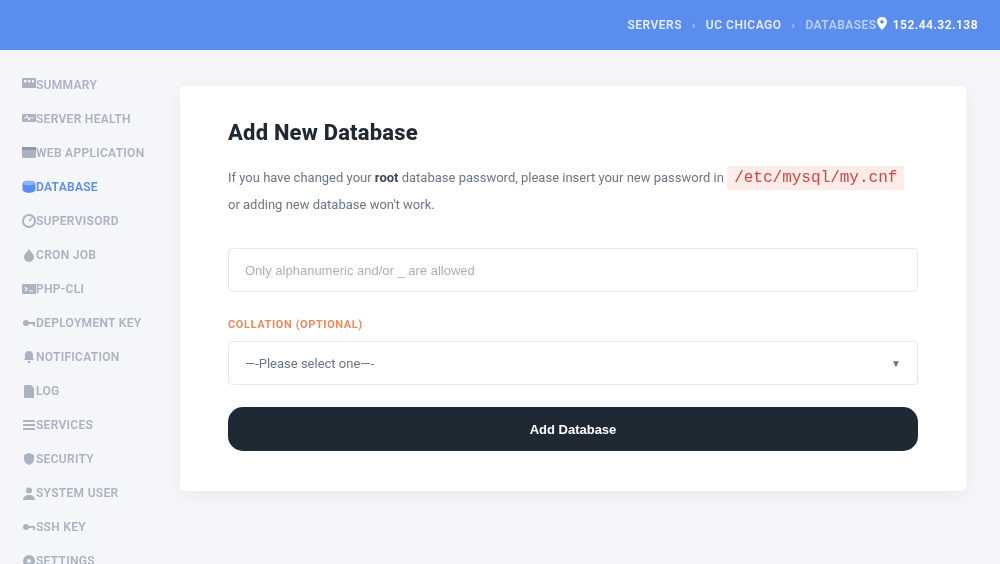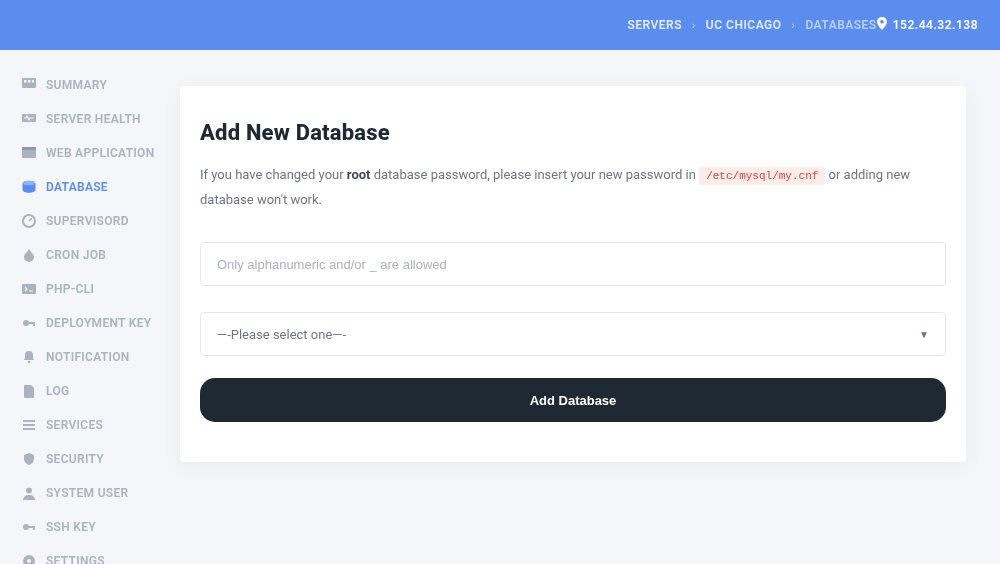--- a/index.html
+++ b/index.html
@@ -29,21 +29,20 @@
 .ip svg, .breadcrumb svg { display: inline-block; }
 
 .layout { display: flex; height: calc(564px - 50px); }
 .sidebar {
   width: 180px;
   padding: 28px 0 0 22px;
 }
 .sidebar-item {
   display: flex;
   align-items: flex-start;
-  gap: 10px;
   font-size: 12px;
   font-weight: 600;
   letter-spacing: 0.3px;
   color: #aab3c0;
   margin-bottom: 20px;
   cursor: pointer;
   text-transform: uppercase;
 }
 .sidebar-item .ic { width: 14px; height: 14px; display:flex; align-items:center; justify-content:center; }
 .sidebar-item.active { color: #5b8def; }
@@ -52,21 +51,21 @@
 .sidebar-item.active .ic svg circle { stroke: #5b8def; fill: #5b8def; }
 
 .main {
   flex: 1;
   padding: 36px 34px 0 0;
 }
 .card {
   background: #fff;
   border-radius: 4px;
   box-shadow: 0 4px 20px rgba(20,30,50,0.05);
-  padding: 34px 20px 40px;
+  padding: 34px 48px 40px;
 }
 .card h1 {
   font-size: 22px;
   font-weight: 800;
   color: #1f2933;
   letter-spacing: 0.2px;
   margin-bottom: 18px;
 }
 .desc {
   font-size: 13px;
@@ -74,21 +73,21 @@
   line-height: 1.9;
   margin-bottom: 30px;
 }
 .desc .bold { font-weight: 700; color: #404a57; }
 .desc code {
   background: #fdecea;
   color: #d7443e;
   padding: 3px 7px;
   border-radius: 3px;
   font-family: "SFMono-Regular", Consolas, "Liberation Mono", Menlo, monospace;
-  font-size: 11px;
+  font-size: 16px;
 }
 .field-label {
   font-size: 11px;
   font-weight: 700;
   letter-spacing: 0.6px;
   color: #ee8b5a;
   margin-bottom: 10px;
   text-transform: uppercase;
 }
 .text-input, .select-box {
@@ -306,20 +305,21 @@
 
   <div class="main">
     <div class="card">
       <h1>Add New Database</h1>
       <p class="desc">
         <span>If you have changed your </span><span class="bold">root</span><span> database password, please insert your new password in </span><code>/etc/mysql/my.cnf</code><span> or adding new database won't work.</span>
       </p>
 
       <input class="text-input" type="text" placeholder="Only alphanumeric and/or _ are allowed" style="">
 
+      <div class="field-label">COLLATION (OPTIONAL)</div>
       <div class="select-box">
         <span class="sel-text">—-Please select one—-</span>
         <span class="caret">▼</span>
       </div>
 
       <button class="submit-btn">Add Database</button>
     </div>
   </div>
 </div>
 

